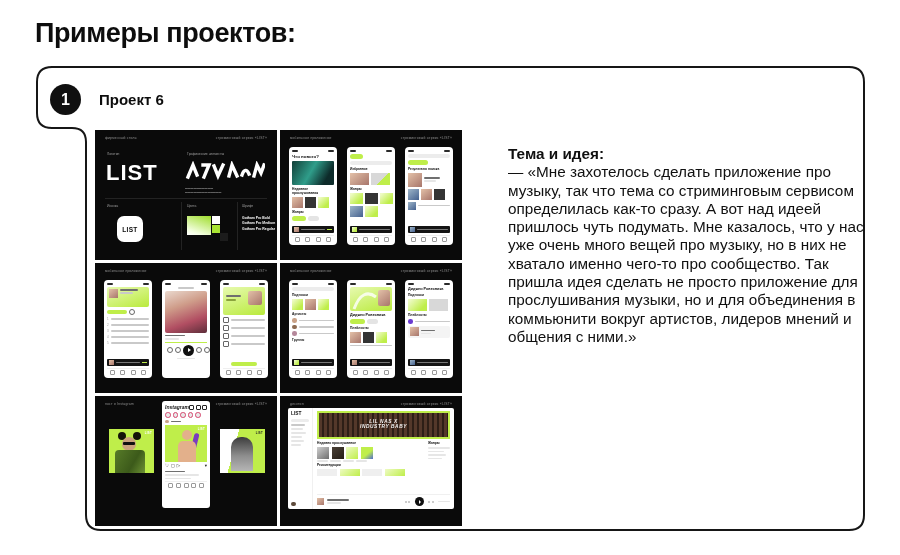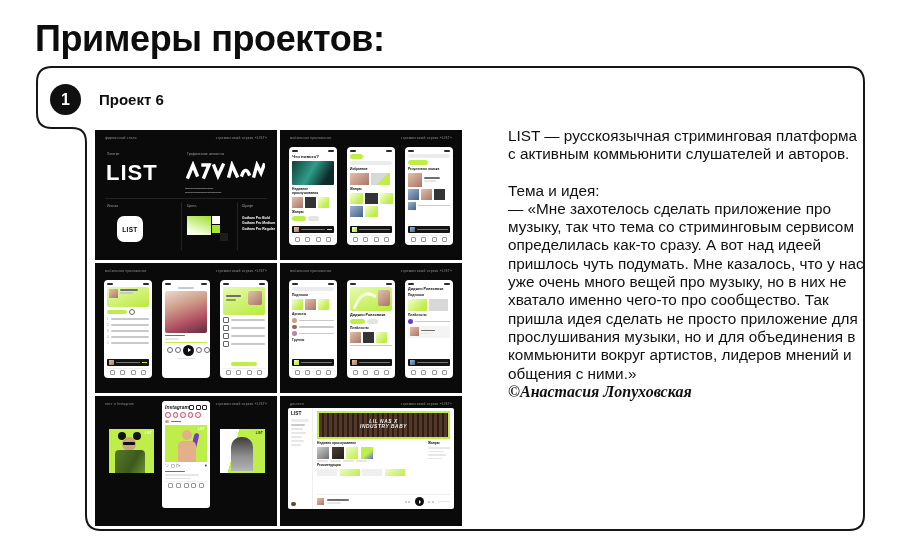--- a/index.html
+++ b/index.html
@@ -1,30 +1,30 @@
 <!DOCTYPE html>
 <html><head>
 <meta charset="utf-8">
 <style>
   html,body{margin:0;padding:0;width:900px;height:555px;background:#ffffff;overflow:hidden;
     font-family:"Liberation Sans","DejaVu Sans",sans-serif;color:#111;}
   .abs{position:absolute;}
   
-  .page-title{position:absolute;left:35px;top:18px;font-size:36px;font-weight:700;letter-spacing:-0.4px;color:#0d0d0d;}
+  .page-title{position:absolute;left:35px;top:18px;font-size:27px;font-weight:700;letter-spacing:-0.4px;color:#0d0d0d;}
   
   .card{position:absolute;left:35px;top:65px;width:831px;height:467px;}
   .card svg.outline{position:absolute;left:0;top:0;}
   .badge{position:absolute;left:15px;top:19px;width:31px;height:31px;border-radius:50%;background:#101010;
     color:#fff;font-size:16px;font-weight:700;display:flex;align-items:center;justify-content:center;}
   .project-label{position:absolute;left:64px;top:26px;font-size:15px;font-weight:700;color:#0d0d0d;}
   
   .desc{position:absolute;left:473px;top:62px;width:356px;font-size:15.3px;line-height:18.3px;color:#101010;}
   .desc p{margin:0;}
   .desc .gap{height:18px;}
-  .desc .head{font-weight:400;}
+  .desc .head{font-weight:700;}
   .author{margin-top:17px;font-family:"Liberation Serif","DejaVu Serif",serif;font-style:italic;font-weight:700;font-size:16px;}
   
   .grid{position:absolute;left:60px;top:65px;display:grid;grid-template-columns:182px 182px;grid-auto-rows:130px;gap:3px;}
   .tile{position:relative;background:#0a0a0a;overflow:hidden;--acc:#bfee4a;}
   .th{position:absolute;top:6px;font-size:3.4px;color:#8f8f8f;letter-spacing:0.2px;}
   .th.l{left:10px;} .th.r{right:10px;}
   
   .phrow{position:absolute;left:9px;right:9px;top:17px;display:flex;justify-content:space-between;}
   .ph{position:relative;background:#fff;border-radius:4px;width:48px;height:98px;padding:3px;box-sizing:border-box;
       display:flex;flex-direction:column;gap:2px;}
@@ -629,19 +629,17 @@
                 <i></i>
               </div>
             <div class="ln lt" style="width:12px"></div>
           </div>
         </div>
       </div>
     </div>
   </div>
 
   <div class="desc">
-    <p>LIST — русскоязычная стриминговая платформа с активным коммьюнити слушателей и авторов.</p>
     <div class="gap"></div>
     <p class="head">Тема и идея:</p>
     <p>— «Мне захотелось сделать приложение про музыку, так что тема со стриминговым сервисом определилась как-то сразу. А вот над идеей пришлось чуть подумать. Мне казалось, что у нас уже очень много вещей про музыку, но в них не хватало именно чего-то про сообщество. Так пришла идея сделать не просто приложение для прослушивания музыки, но и для объединения в коммьюнити вокруг артистов, лидеров мнений и общения с ними.»</p>
-    <p class="author">©Анастасия Лопуховская</p>
   </div>
 </div>
 
 </body></html>

